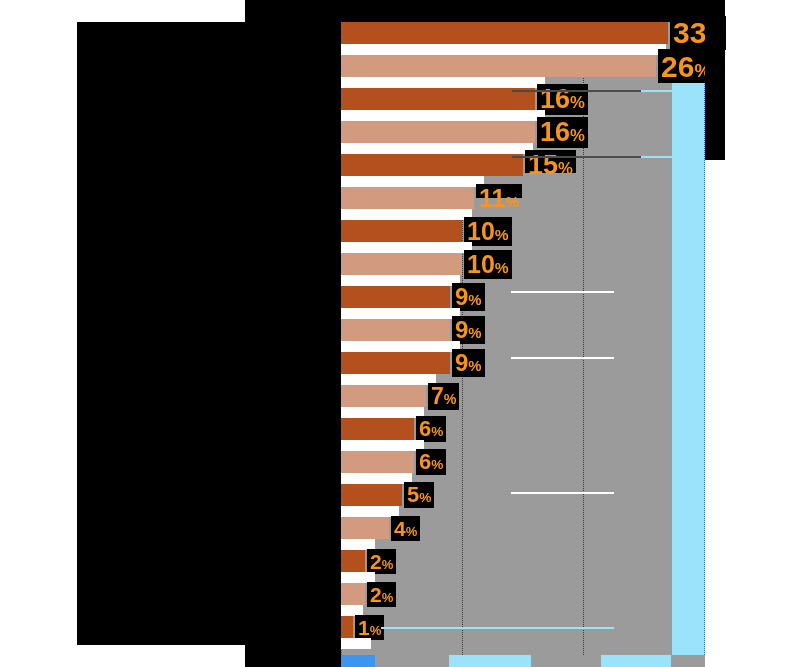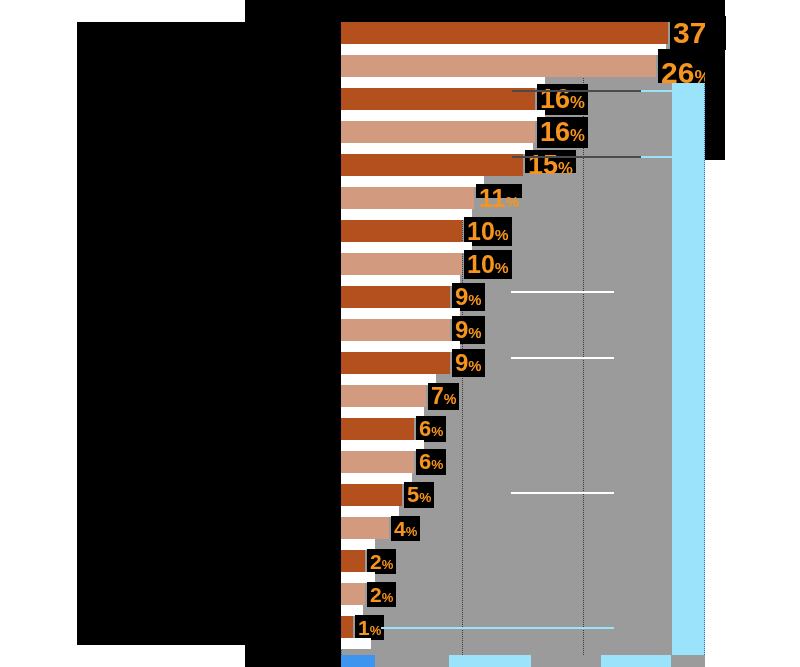--- a/index.html
+++ b/index.html
@@ -152,24 +152,24 @@
       <div class="strip-seg" style="left: 108px; width: 52px; background: rgb(155, 227, 250);"></div>
       <div class="strip-seg" style="left: 160px; width: 30px; background: rgb(155, 227, 250);"></div>
       <div class="strip-seg" style="left: 190px; width: 70px; background: rgb(155, 155, 155);"></div>
       <div class="strip-seg" style="left: 260px; width: 40px; background: rgb(155, 227, 250);"></div>
       <div class="strip-seg" style="left: 300px; width: 30px; background: rgb(155, 227, 250);"></div>
       <div class="strip-seg" style="left: 330px; width: 1px; background: rgb(155, 155, 155);"></div>
     </div>
 
   <div id="bars-layer">
       <div class="bar dark" title="27%" style="top: 22px; width: 327px;"></div>
-      <div class="vlabel" style="font-size: 30px; height: 34px; line-height: 34px; top: 16px; left: 670px;"><span>37</span><span class="pct">%</span></div>
+      <div class="vlabel" style="font-size: 30px; height: 34px; line-height: 34px; top: 16px; left: 670px;"><span>33</span><span class="pct">%</span></div>
       <div class="bar-gap" style="top: 44px; width: 325px;"></div>
       <div class="bar light" title="26%" style="top: 55px; width: 315px;"></div>
-      <div class="vlabel" style="font-size: 30px; height: 34px; line-height: 48px; top: 49px; left: 658px;"><span>26</span><span class="pct">%</span></div>
+      <div class="vlabel" style="font-size: 30px; height: 34px; line-height: 36px; top: 49px; left: 658px;"><span>26</span><span class="pct">%</span></div>
       <div class="bar-gap" style="top: 77px; width: 204px;"></div>
       <div class="bar dark" title="16%" style="top: 88px; width: 194px;"></div>
       <div class="vlabel" style="font-size: 27px; height: 31px; line-height: 31px; top: 83.5px; left: 537px;"><span>16</span><span class="pct">%</span></div>
       <div class="bar-gap" style="top: 110px; width: 204px;"></div>
       <div class="bar light" title="16%" style="top: 121px; width: 194px;"></div>
       <div class="vlabel" style="font-size: 27px; height: 31px; line-height: 31px; top: 116.5px; left: 537px;"><span>16</span><span class="pct">%</span></div>
       <div class="bar-gap" style="top: 143px; width: 192px;"></div>
       <div class="bar dark" title="15%" style="top: 154px; width: 182px;"></div>
       <div class="vlabel" style="font-size: 27px; height: 23px; line-height: 31px; top: 149.5px; left: 525px;"><span>15</span><span class="pct">%</span></div>
       <div class="bar-gap" style="top: 176px; width: 143px;"></div>

